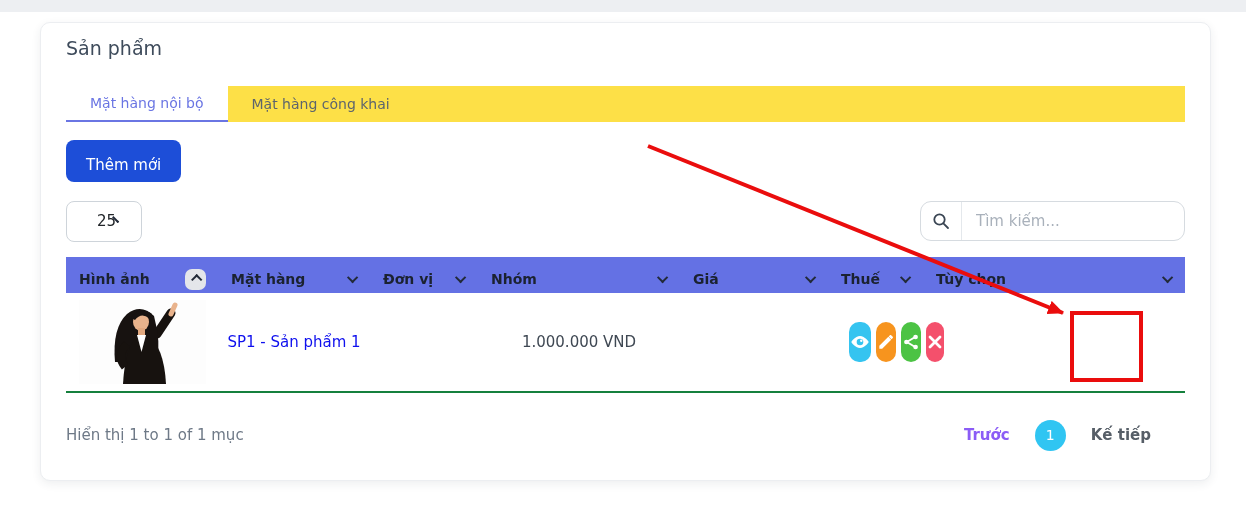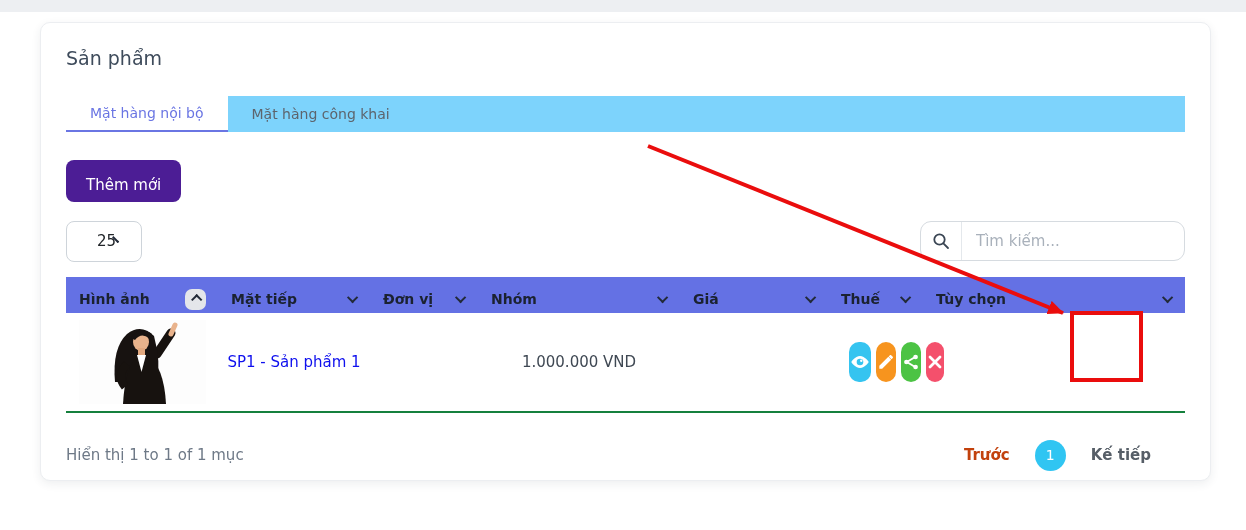--- a/index.html
+++ b/index.html
@@ -5,28 +5,28 @@
   * { margin:0; padding:0; box-sizing:border-box; }
   html,body { width:1246px; height:530px; background:#ffffff; overflow:hidden;
     font-family:"DejaVu Sans","Liberation Sans",sans-serif; color:#39434e; }
   .topstrip { position:absolute; left:0; top:0; width:1246px; height:12px; background:#edeff2; }
 
   .card { position:absolute; left:40px; top:22px; width:1171px; height:459px;
     background:#fff; border:1px solid #eceef1; border-radius:10px;
     box-shadow:0 3px 10px rgba(40,50,70,.08); }
   .content { padding:0 25px; }
 
-  .page-title { margin-top:24px; font-size:19px; font-weight:normal; color:#3e4b5b; height:28px; }
-
-  .tabs { margin-top:21px; height:36px; background:#7dd3fc; display:flex; align-items:stretch; }
+  .page-title { margin-top:14px; font-size:19px; font-weight:normal; color:#3e4b5b; height:28px; }
+
+  .tabs { margin-top:21px; height:36px; background:#fde047; display:flex; align-items:stretch; }
   .tab { padding:0 24px; display:flex; align-items:center; font-size:14px; color:#5d646d; cursor:pointer; white-space:nowrap; }
   .tab.active { background:#fff; color:#6a75e3; border-bottom:2px solid #6a75e3; }
 
-  .btn-add { margin-top:28px; height:42px; min-width:107px; padding:16px 20px; border:none; border-radius:8px;
-    background:#4c1d95; color:#fff; font-size:15px; font-family:inherit; cursor:pointer; display:block; }
+  .btn-add { margin-top:18px; height:42px; min-width:107px; padding:16px 20px; border:none; border-radius:8px;
+    background:#1d4ed8; color:#fff; font-size:15px; font-family:inherit; cursor:pointer; display:block; }
 
   .controls { margin-top:19px; height:40px; display:flex; justify-content:space-between; align-items:center; }
   .select { width:76px; height:41px; border:1px solid #ced4da; border-radius:8px; display:flex;
     align-items:center; justify-content:space-between; padding:0 30px; font-size:15px; color:#212529; cursor:pointer; }
   .search { width:265px; height:40px; border:1px solid #d6dbe0; border-radius:11px; display:flex; align-items:center; overflow:hidden; }
   .search-icwrap { width:43px; height:100%; display:flex; align-items:center; justify-content:center; border-right:1px solid #e4e8ec; }
   .search input { flex:1; border:none; outline:none; height:100%; padding:0 14px; font-size:15px;
     font-family:inherit; color:#39434e; background:transparent; }
   .search input::placeholder { color:#a9b1bb; }
 
@@ -51,21 +51,21 @@
   .action-btn { width:42px; height:40px; border:none; border-radius:10px; display:flex;
     align-items:center; justify-content:center; cursor:pointer; }
   .action-btn.view { background:#35c4f0; }
   .action-btn.edit { background:#f7941e; }
   .action-btn.share { background:#4cc344; }
   .action-btn.delete { background:#f4506c; }
 
   .tfoot { margin-top:26px; display:flex; justify-content:space-between; align-items:center; height:32px; }
   .summary { font-size:15px; color:#6e7987; }
   .pager { display:flex; align-items:center; gap:25px; padding-right:34px; }
-  .pager .prev { font-size:15px; font-weight:bold; color:#c2410c; cursor:pointer; }
+  .pager .prev { font-size:15px; font-weight:bold; color:#8b5cf6; cursor:pointer; }
   .pager .next { font-size:15px; font-weight:bold; color:#565e67; cursor:pointer; }
   .page-circle { width:31px; height:31px; border-radius:50%; background:#30c5f2; color:#fff;
     display:flex; align-items:center; justify-content:center; font-size:14px; cursor:pointer; }
 
   .overlay { position:absolute; left:0; top:0; pointer-events:none; }
 </style>
 </head>
 <body>
 
 <div class="topstrip"></div>
@@ -99,21 +99,21 @@
     </div>
 
     <div class="thead">
       <div class="th">
         <span>Hình ảnh</span>
         <button class="sort-pill">
             <span class="chev up"></span>
           </button>
       </div>
       <div class="th">
-        <span>Mặt tiếp</span>
+        <span>Mặt hàng</span>
           <span class="chev down"></span>
       </div>
       <div class="th">
         <span>Đơn vị</span>
           <span class="chev down"></span>
       </div>
       <div class="th">
         <span>Nhóm</span>
           <span class="chev down"></span>
       </div>

